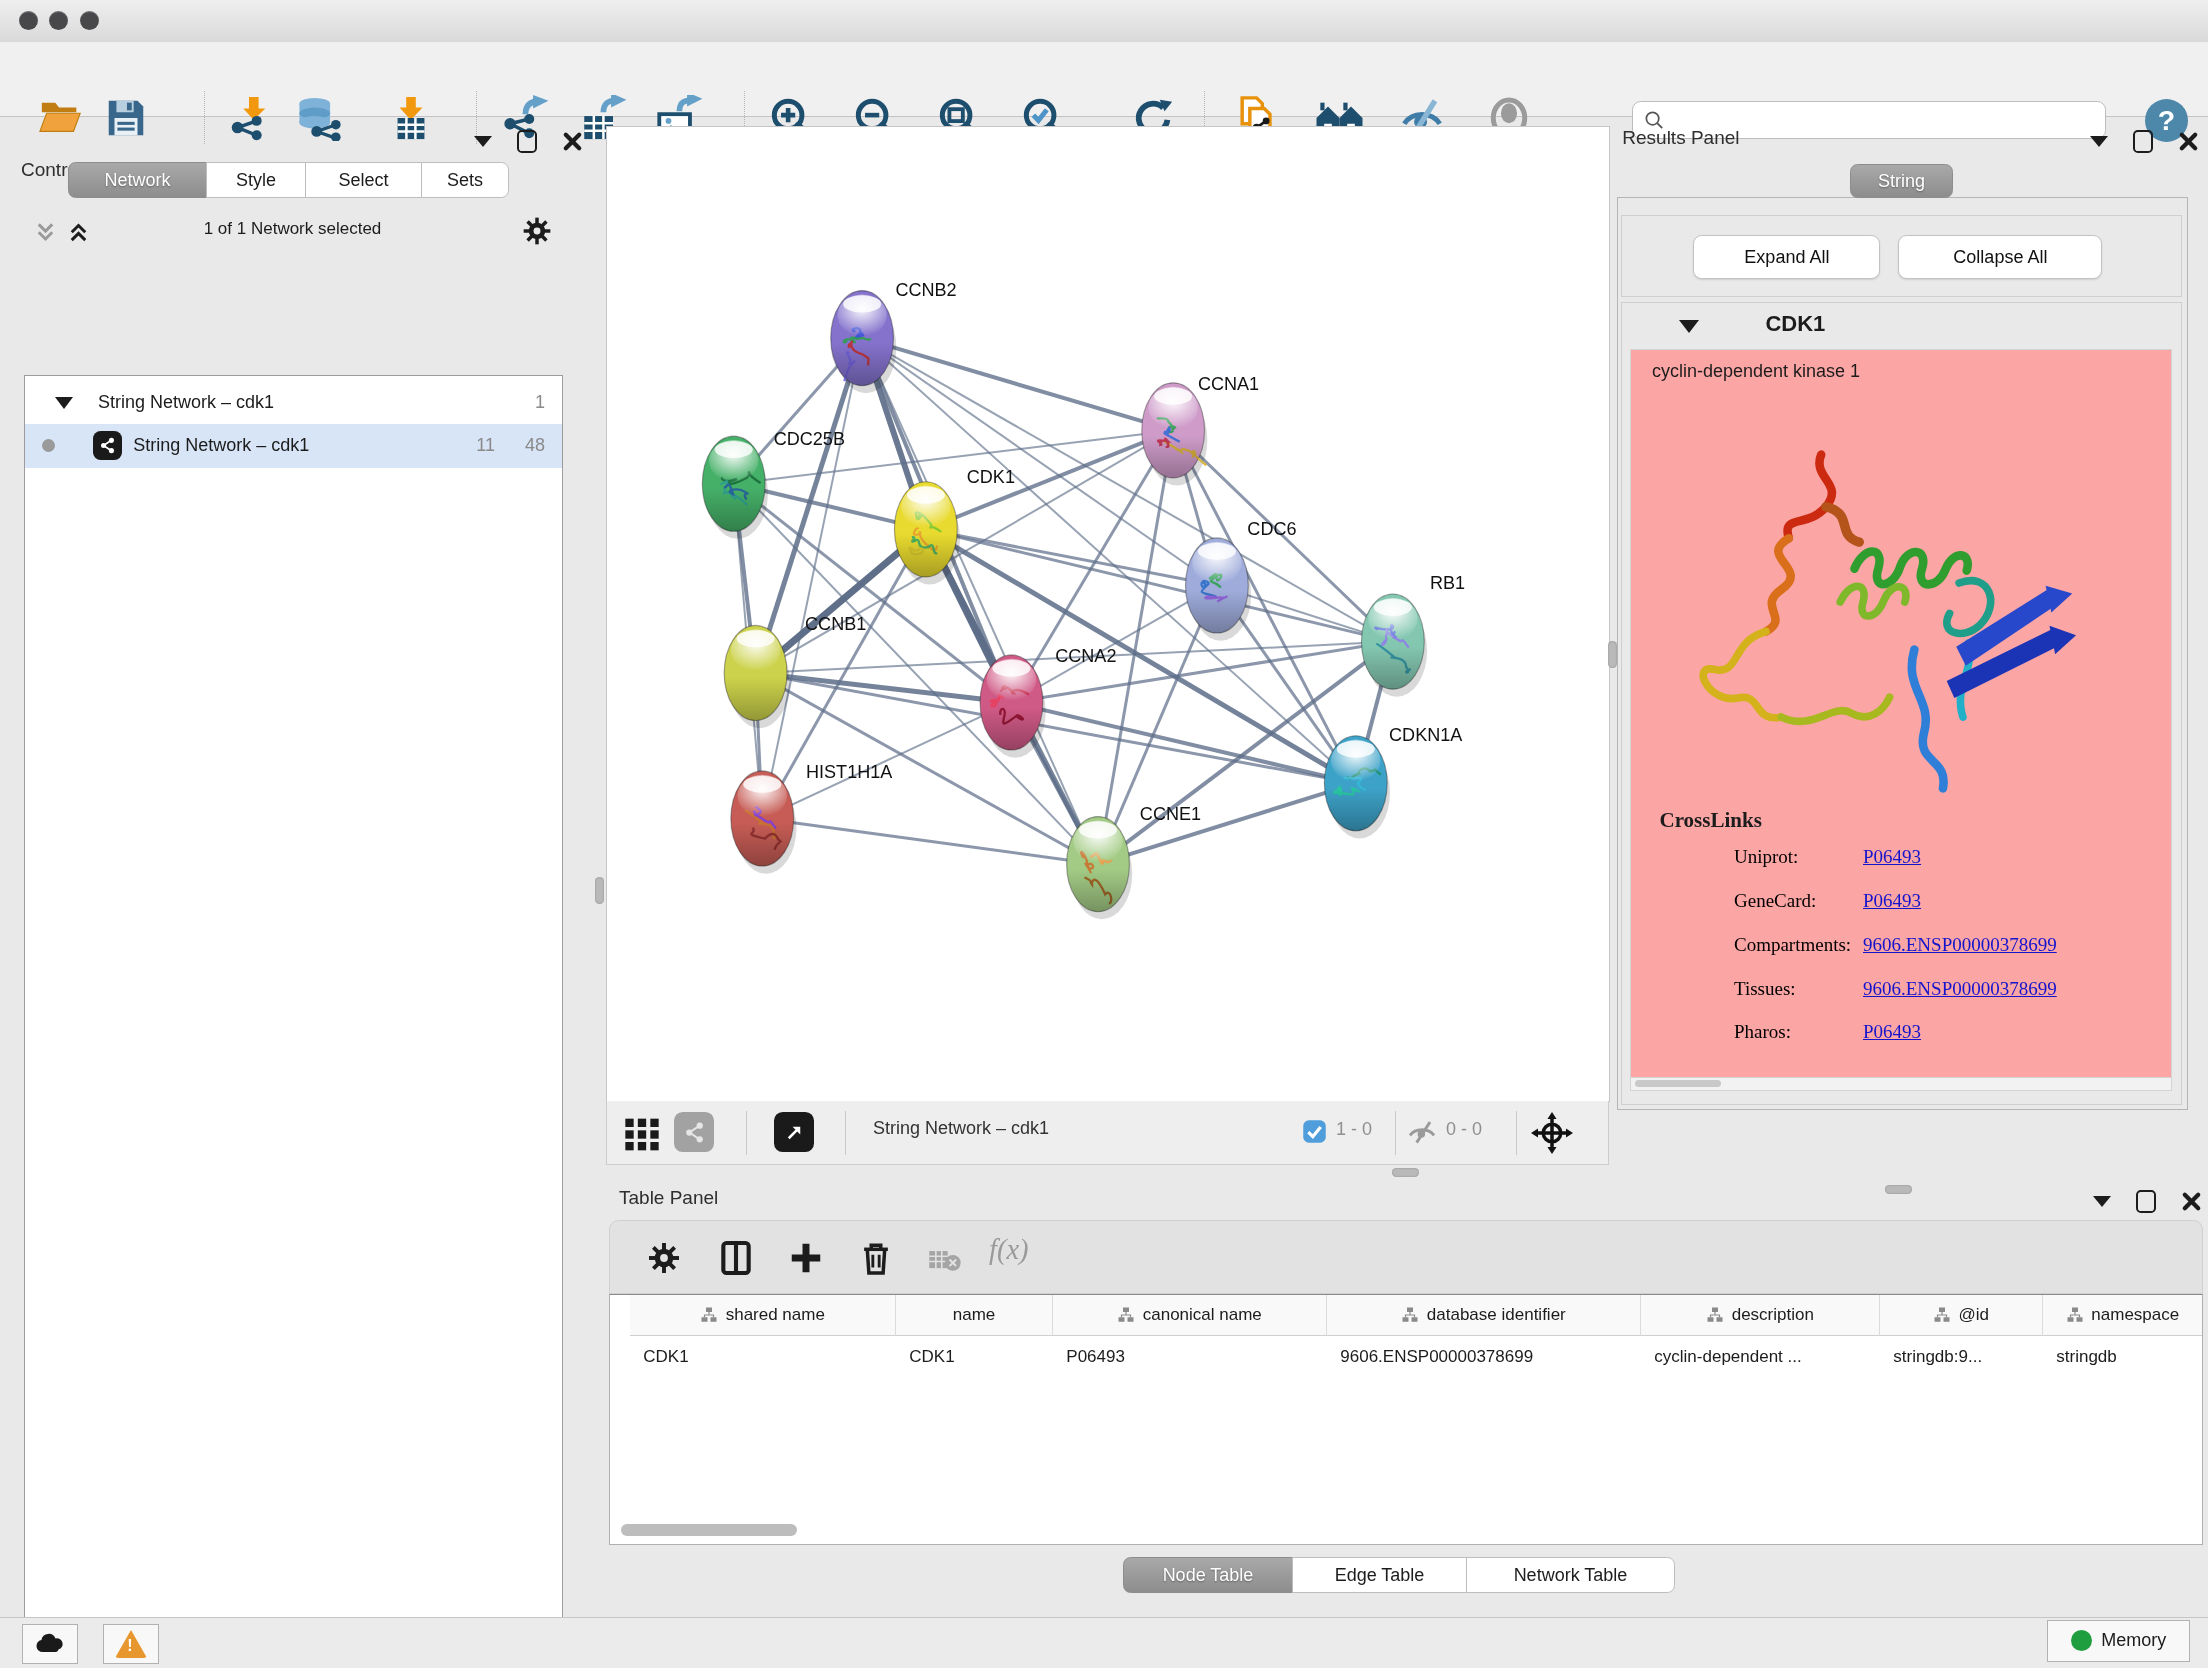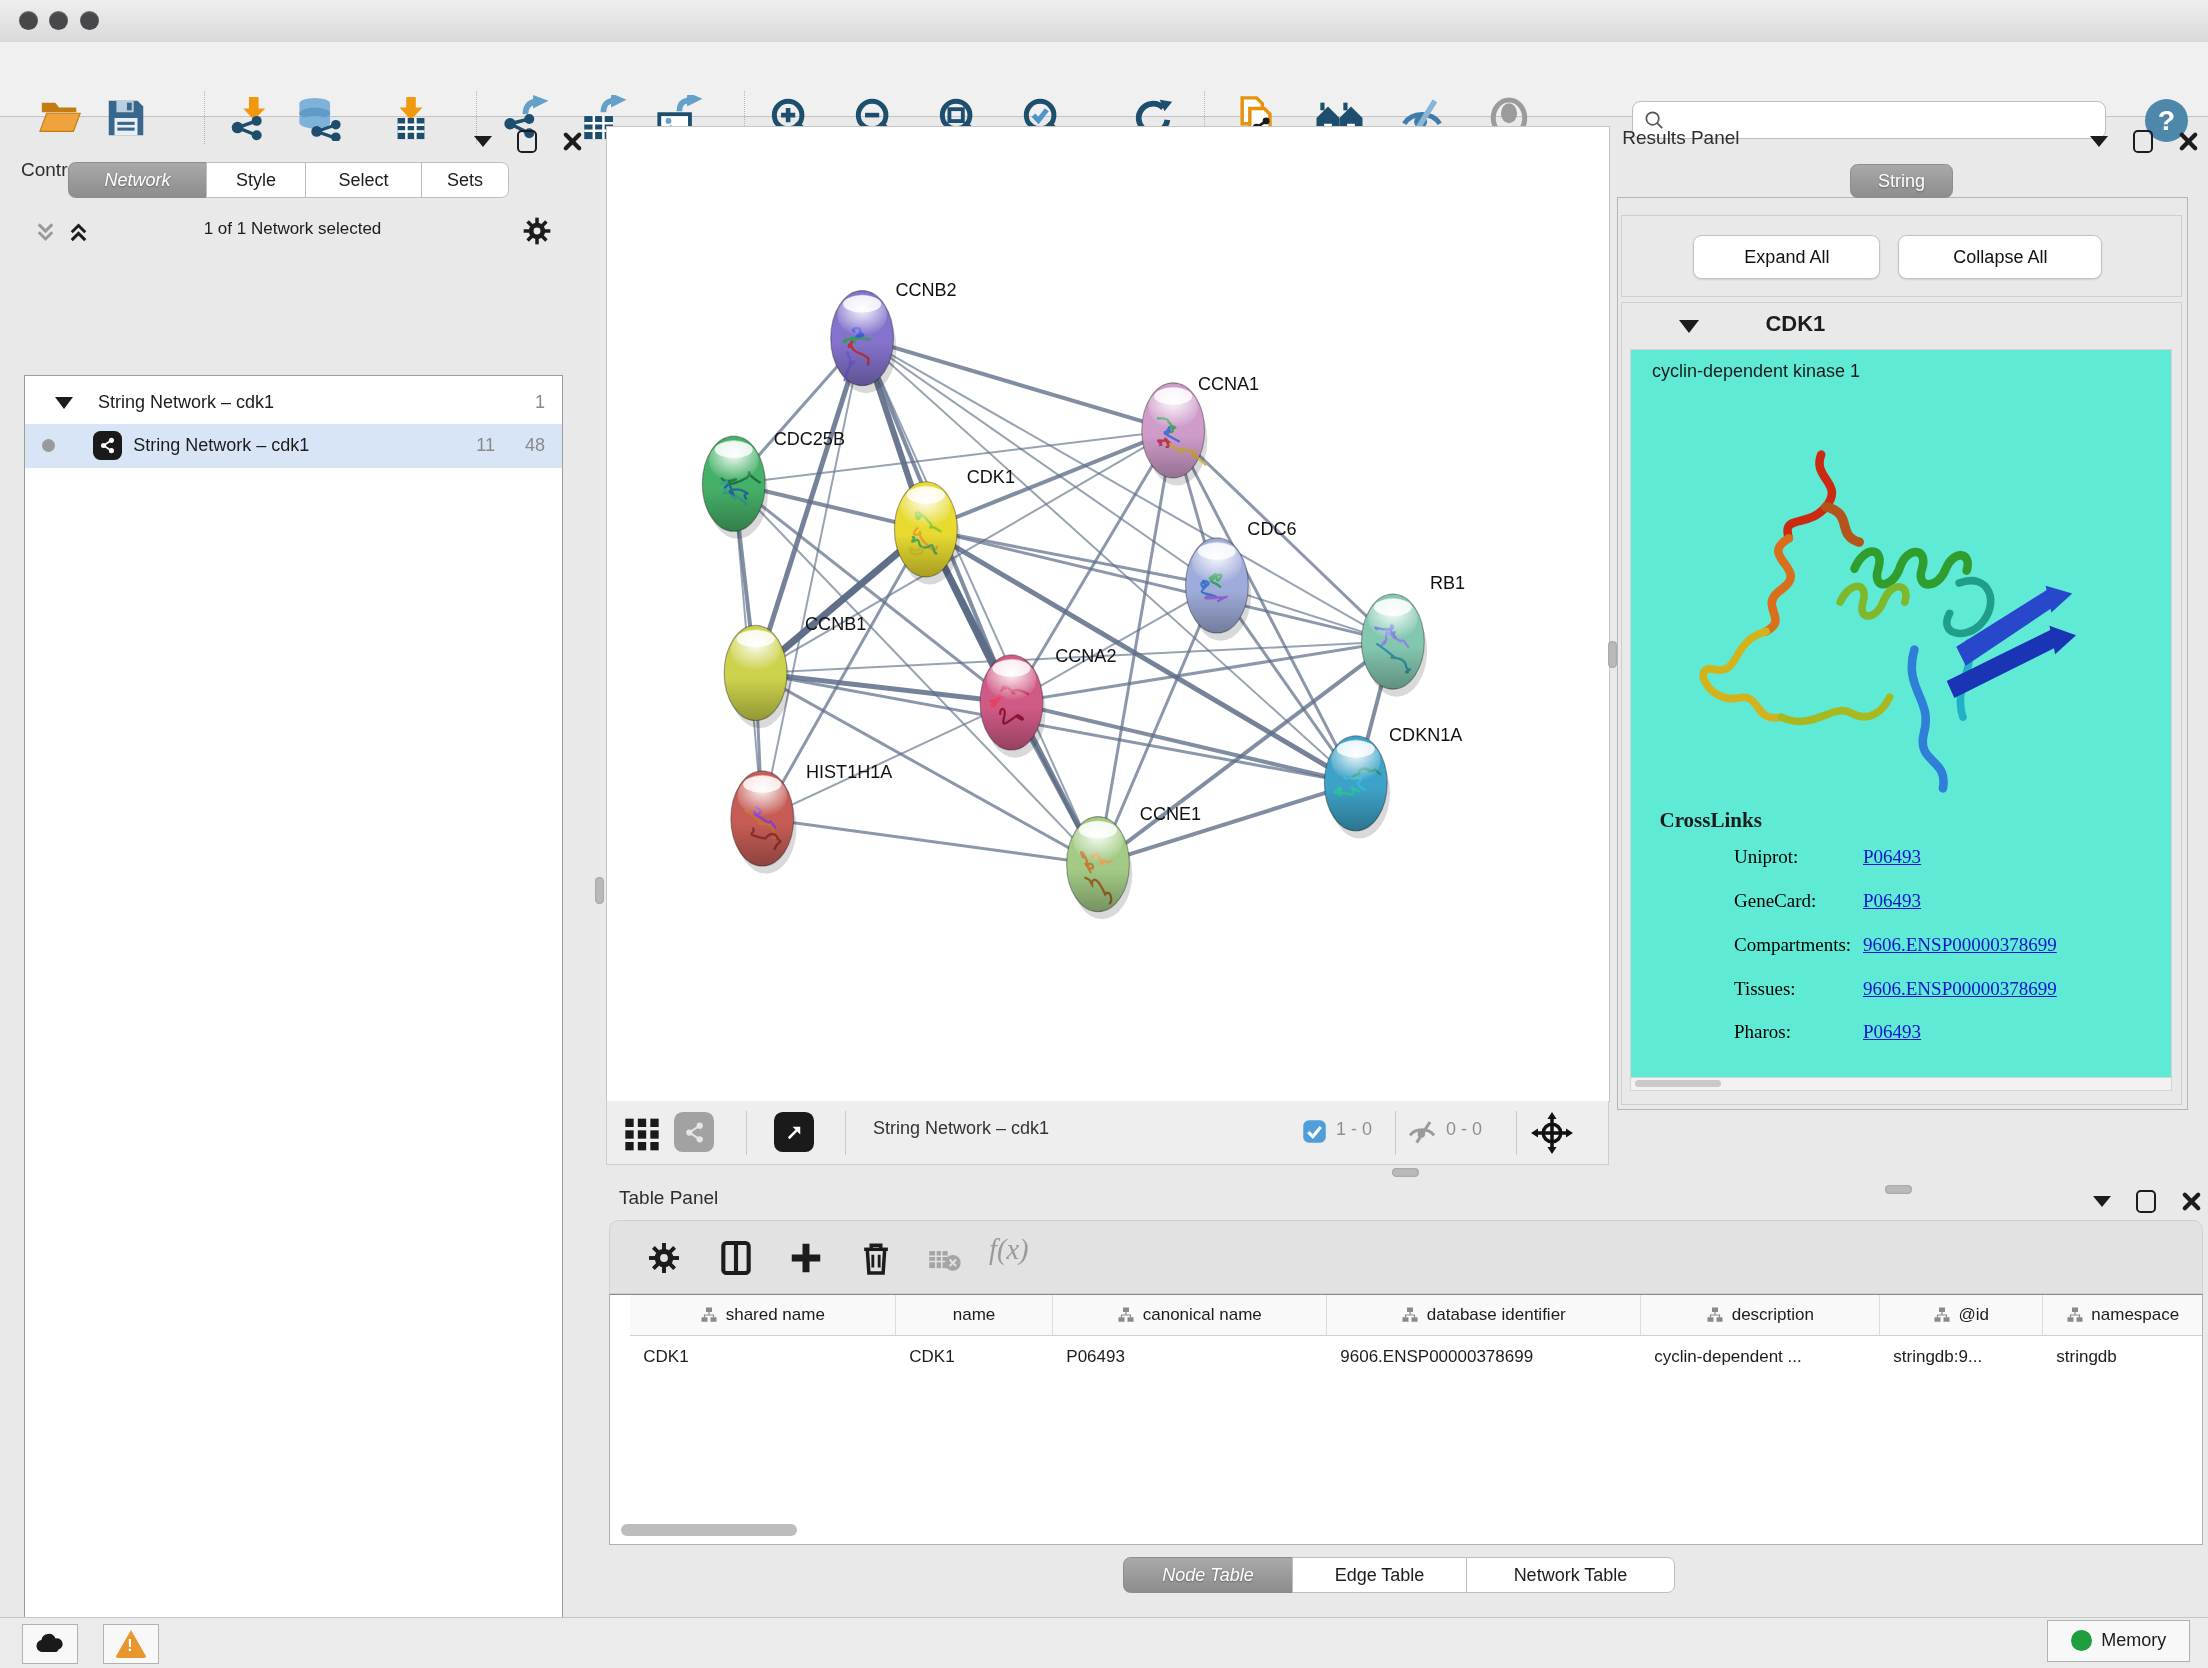--- a/index.html
+++ b/index.html
@@ -22,21 +22,21 @@
 
   
   .hdr-ctrls{display:flex;align-items:center;gap:25px;}
   .tri-down{width:0;height:0;border-left:9.5px solid transparent;border-right:9.5px solid transparent;border-top:11.4px solid #1c1c1c;}
   .sqr{width:16px;height:19px;border:2.9px solid #1c1c1c;border-radius:4.8px;}
   .panel-title{font-size:19px;color:#2e2e2e;}
 
   
   .tabset{display:flex;}
   .tab{height:36px;border:1px solid #bdbdbd;background:#fff;display:flex;align-items:center;justify-content:center;font-size:18px;margin-left:-1px;cursor:pointer;box-sizing:border-box;}
-  .tab.first{border-radius:7.6px 0 0 7.6px;font-style:italic;}
+  .tab.first{border-radius:7.6px 0 0 7.6px;}
   .tab.last{border-radius:0 7.6px 7.6px 0;}
   .tab.sel{background:linear-gradient(#a9a9a9,#8d8d8d);color:#fff;text-shadow:0 1px 1.9px rgba(0,0,0,.35);border-color:#8d8d8d;}
   .tab.lone{border-radius:7.6px;}
 
   .btn{background:#fff;border:1px solid #c2c2c2;border-radius:8.6px;display:flex;align-items:center;justify-content:center;font-size:18px;color:#111;cursor:pointer;box-shadow:0 1px 1.9px rgba(0,0,0,.12);}
 
   
   .listbox{left:24px;top:259px;width:537px;height:1328px;background:#fff;border:1px solid #9c9c9c;}
   .lrow{position:relative;width:100%;height:42px;display:flex;align-items:center;font-size:18px;}
   .lrow .cnt{position:absolute;color:#8a8a8a;}
@@ -516,21 +516,21 @@
     <div class="abs tab sel lone" style="left:242px;top:48px;width:103px;height:34px;">String</div>
 
     <div class="abs rbox" style="left:12.4px;top:99px;width:559px;height:80px;border-color:#cfcfcf;">
       <div class="abs btn" style="left:71px;top:19px;width:185px;height:42px;">Expand All</div>
       <div class="abs btn" style="left:276px;top:19px;width:202px;height:42px;">Collapse All</div>
     </div>
 
     <div class="abs rbox" style="left:12.4px;top:186px;width:559px;height:801px;border-color:#cfcfcf;">
       <div class="abs" style="left:57px;top:17px;width:0;height:0;border-left:10.5px solid transparent;border-right:10.5px solid transparent;border-top:13.3px solid #1c1c1c;"></div>
       <div class="abs" style="left:143px;top:7.6px;font-size:22px;font-weight:bold;">CDK1</div>
-      <div class="abs" style="left:7.6px;top:46px;width:542px;height:742px;background:#5eead4;border:1px solid #d4d4d4;box-sizing:border-box;">
+      <div class="abs" style="left:7.6px;top:46px;width:542px;height:742px;background:#fca5a5;border:1px solid #d4d4d4;box-sizing:border-box;">
         <div class="abs" style="left:21px;top:11.4px;font-size:18px;">cyclin-dependent kinase 1</div>
 
         <svg class="abs" style="left:38px;top:76px;" width="428" height="371" viewBox="0 0 450 390">
           <g fill="none" stroke-linecap="round">
             <path d="M160 30 C150 55 185 60 165 85 C145 108 118 92 126 118" stroke="#cc2a10" stroke-width="9"></path>
             <path d="M165 85 C195 92 175 115 200 122" stroke="#b5541a" stroke-width="10"></path>
             <path d="M126 118 C92 138 150 150 118 172 C92 190 128 202 102 216" stroke="#d96f1a" stroke-width="9"></path>
             <path d="M102 216 C65 226 75 262 48 256 C22 250 42 292 72 286 C98 280 88 312 118 306" stroke="#d3b21c" stroke-width="8"></path>
             <path d="M118 306 C152 322 172 290 192 302 C210 312 225 300 232 285" stroke="#a8b81f" stroke-width="8"></path>
             <path d="M195 150 c10 -24 32 -24 25 0 c-7 22 15 22 23 -2 c8 -22 30 -20 23 2 c-7 22 17 22 25 0 c8 -20 28 -18 22 2" stroke="#2f9e2f" stroke-width="9"></path>

